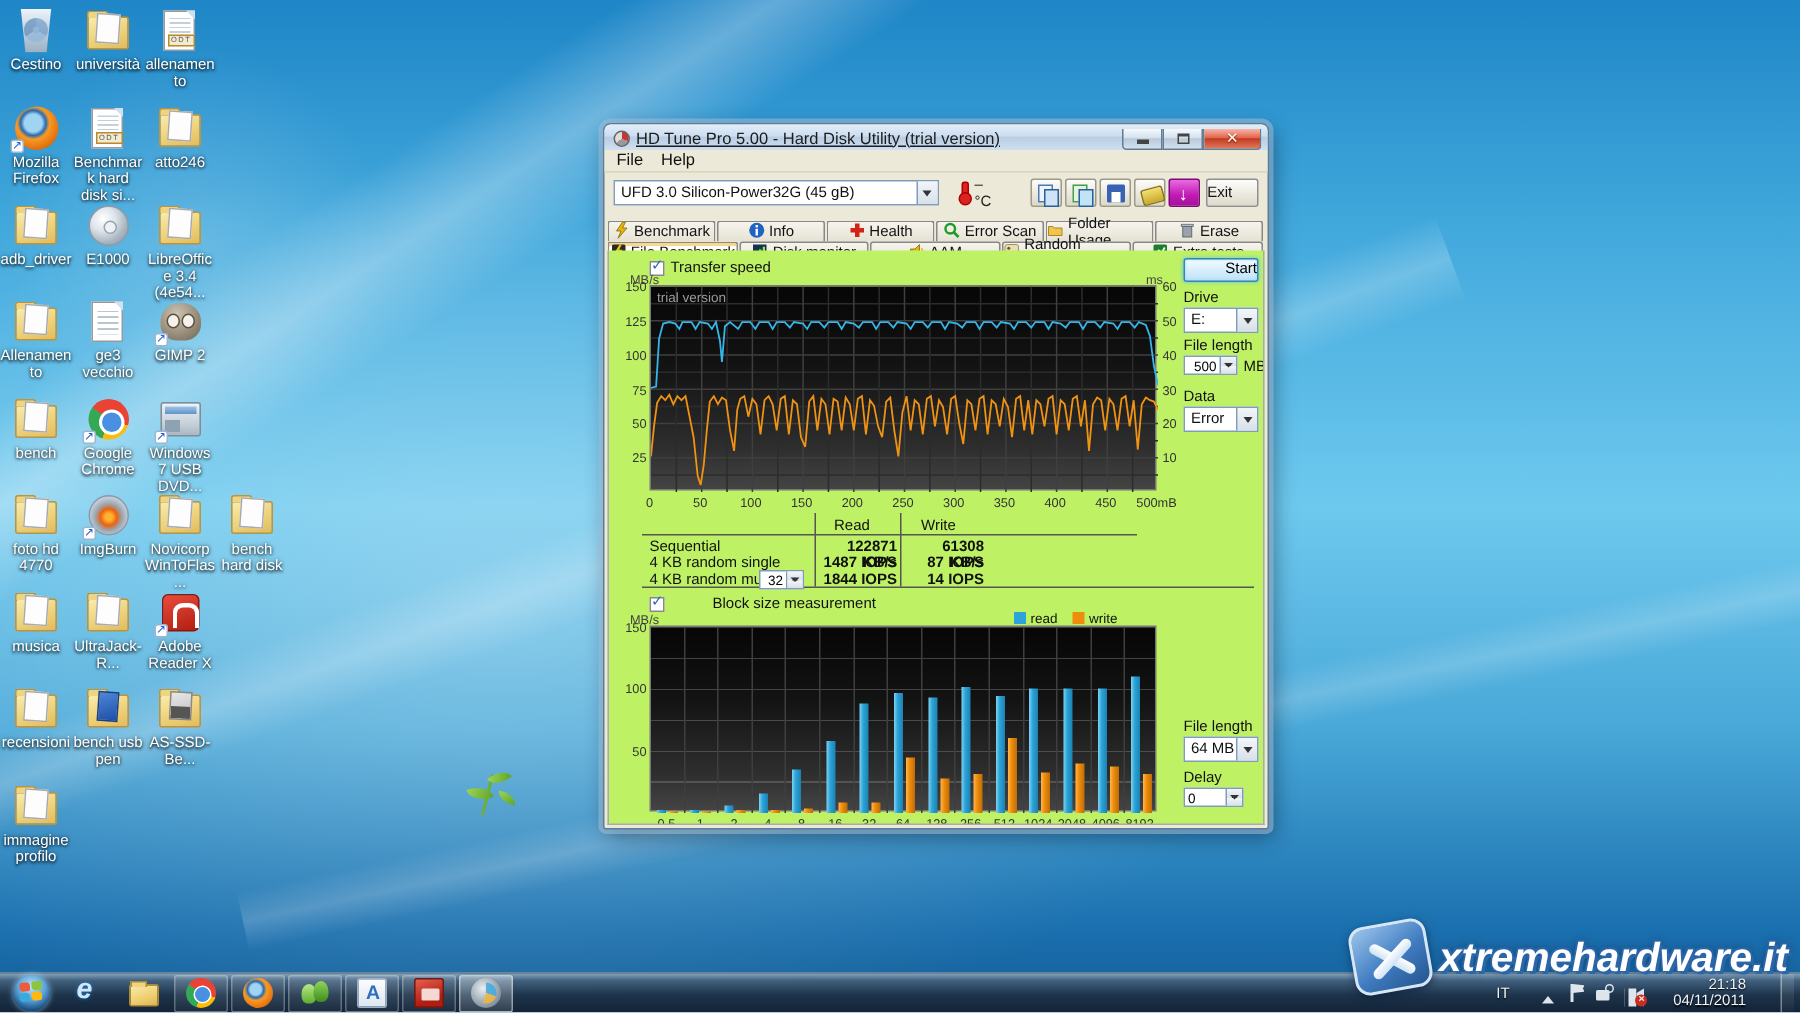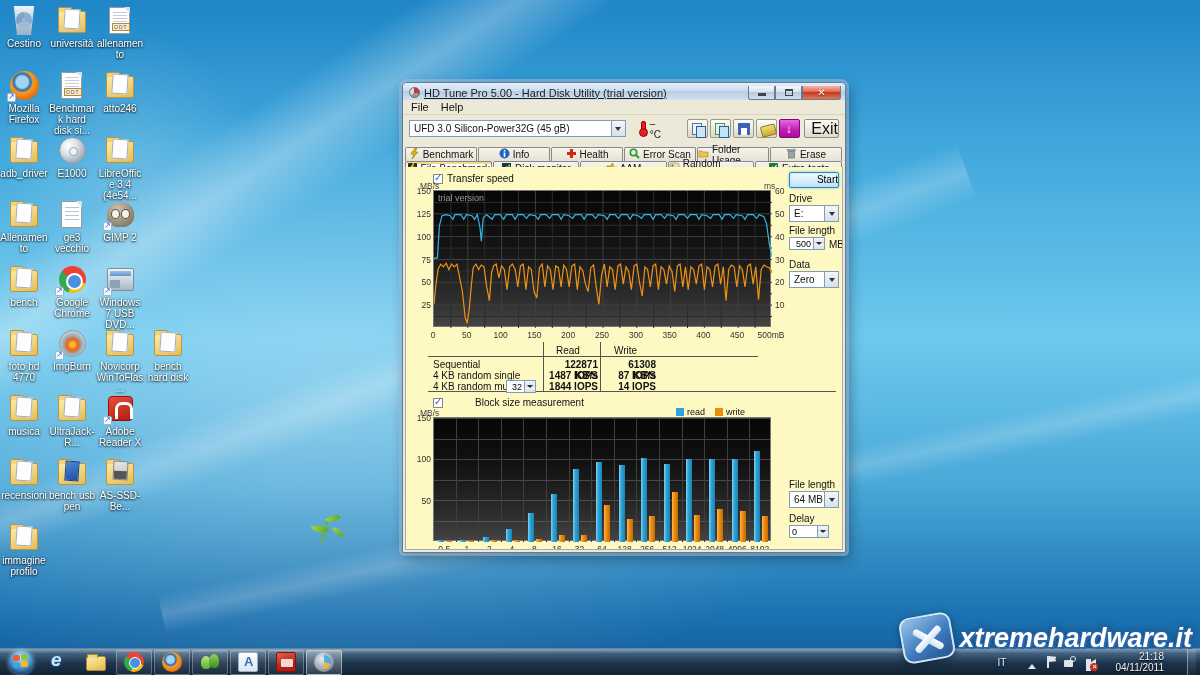--- a/index.html
+++ b/index.html
@@ -148,35 +148,35 @@
   .tbi-copy:after { content:""; position:absolute; left:8px; top:6px; width:8px; height:10px; background:#cfe2f6; border:1px solid #2d5f9a;}
   .tbi-copy2:before { content:""; position:absolute; left:4px; top:3px; width:8px; height:10px; background:#e4f3de; border:1px solid #4a9a50;}
   .tbi-copy2:after { content:""; position:absolute; left:8px; top:6px; width:8px; height:10px; background:#bfe4f6; border:1px solid #2d5f9a;}
   .tbi-save:before { content:""; position:absolute; left:4px; top:3px; width:12px; height:12px; background:#3a62b4; border-radius:1px;}
   .tbi-save:after { content:""; position:absolute; left:7px; top:8px; width:6px; height:7px; background:#fff; }
   .tbi-shot:before { content:""; position:absolute; left:4px; top:5px; width:13px; height:9px; transform:rotate(-15deg);
     background:linear-gradient(180deg,#f0e070,#c9a92d); border:1px solid #8d7413; border-radius:2px;}
   .tbi-down { background:linear-gradient(180deg,#e86ae0,#c01ab4 60%,#a80f9c); border-color:#7d0a74; }
   .tbi-down:after { content:"\2193"; position:absolute; left:6px; top:2px; color:#fff; font-weight:bold; font-size:12px; }
   .btn { border:1px solid #8e8f8f; border-radius:2px; background:linear-gradient(180deg,#fdfdfb,#eceadf 55%,#dedacb);
-    font-size:16px; color:#111; text-align:right; cursor:pointer; }
+    font-size:10px; color:#111; text-align:left; cursor:pointer; }
   #exit-btn { margin-left:auto; width:36px; height:19px; line-height:17px; }
 
   
   #tabs1 { display:flex; padding:5px 2px 0; }
   #tabs2 { display:flex; padding:0 2px; }
   .tab { flex:1; height:14px; display:flex; align-items:center; justify-content:center; gap:3px;
     border:1px solid #888; border-bottom:none; border-radius:2px 2px 0 0; margin-right:1px;
     background:linear-gradient(180deg,#f6f4ec,#e5e2d4); font-size:10px; color:#111; cursor:pointer; }
   #tabs2 .tab { height:15px; border-bottom:1px solid #888; }
   #tabs2 .tab.active { background:#fff; border-bottom:1px solid #fff; box-shadow:inset 0 2px 0 #f8d889; }
   .tab svg { width:11px; height:11px; }
 
   
-  #content { position:absolute; left:2px; right:2px; top:84px; bottom:2px; background:#fef9c3; border:1px solid #aaa; border-top:none; overflow:hidden;}
+  #content { position:absolute; left:2px; right:2px; top:84px; bottom:2px; background:#bef264; border:1px solid #aaa; border-top:none; overflow:hidden;}
   .abs { position:absolute; }
   .cb { display:flex; align-items:center; gap:4px; font-size:10px; color:#111; cursor:pointer;}
   .cb .box { width:10px; height:10px; background:#fff; border:1px solid #888; position:relative; }
   .cb .box:after { content:"\2713"; position:absolute; left:0px; top:-3px; font-size:10px; color:#2a66c9; font-weight:bold;}
   .axis-lbl { font-size:8.5px; color:#444; }
   .tick { position:absolute; font-size:8.5px; color:#333; }
   .chart-plot { position:absolute; border:1px solid #777;
     background:linear-gradient(180deg,#060606,#131313 40%,#2e2e2e 80%,#444); }
   #trial-wm { position:absolute; font-size:9px; color:#9a9a9a; }
 
@@ -736,21 +736,21 @@
       <span class="spinner" style="left:383px; top:70px; width:36px;">
         <span class="sval">500</span>
         <span class="sarrows">
             <i></i>
             <i></i>
           </span>
       </span>
       <div class="ctl-lbl" style="left:423px; top:72px;">MB</div>
       <div class="ctl-lbl" style="left:383px; top:92px;">Data pattern</div>
       <span class="combo abs" style="left:383px; top:104px; width:50px;">
-        <span class="ctext">Zero</span>
+        <span class="ctext">Error</span>
         <span class="cbtn"></span>
       </span>
       <div class="ctl-lbl" style="left:383px; top:312px;">File length</div>
       <span class="combo abs" style="left:383px; top:324px; width:50px;">
         <span class="ctext">64 MB</span>
         <span class="cbtn"></span>
       </span>
       <div class="ctl-lbl" style="left:383px; top:346px;">Delay</div>
       <span class="spinner" style="left:383px; top:358px; width:40px;">
         <span class="sval" style="text-align:left;">0</span>

